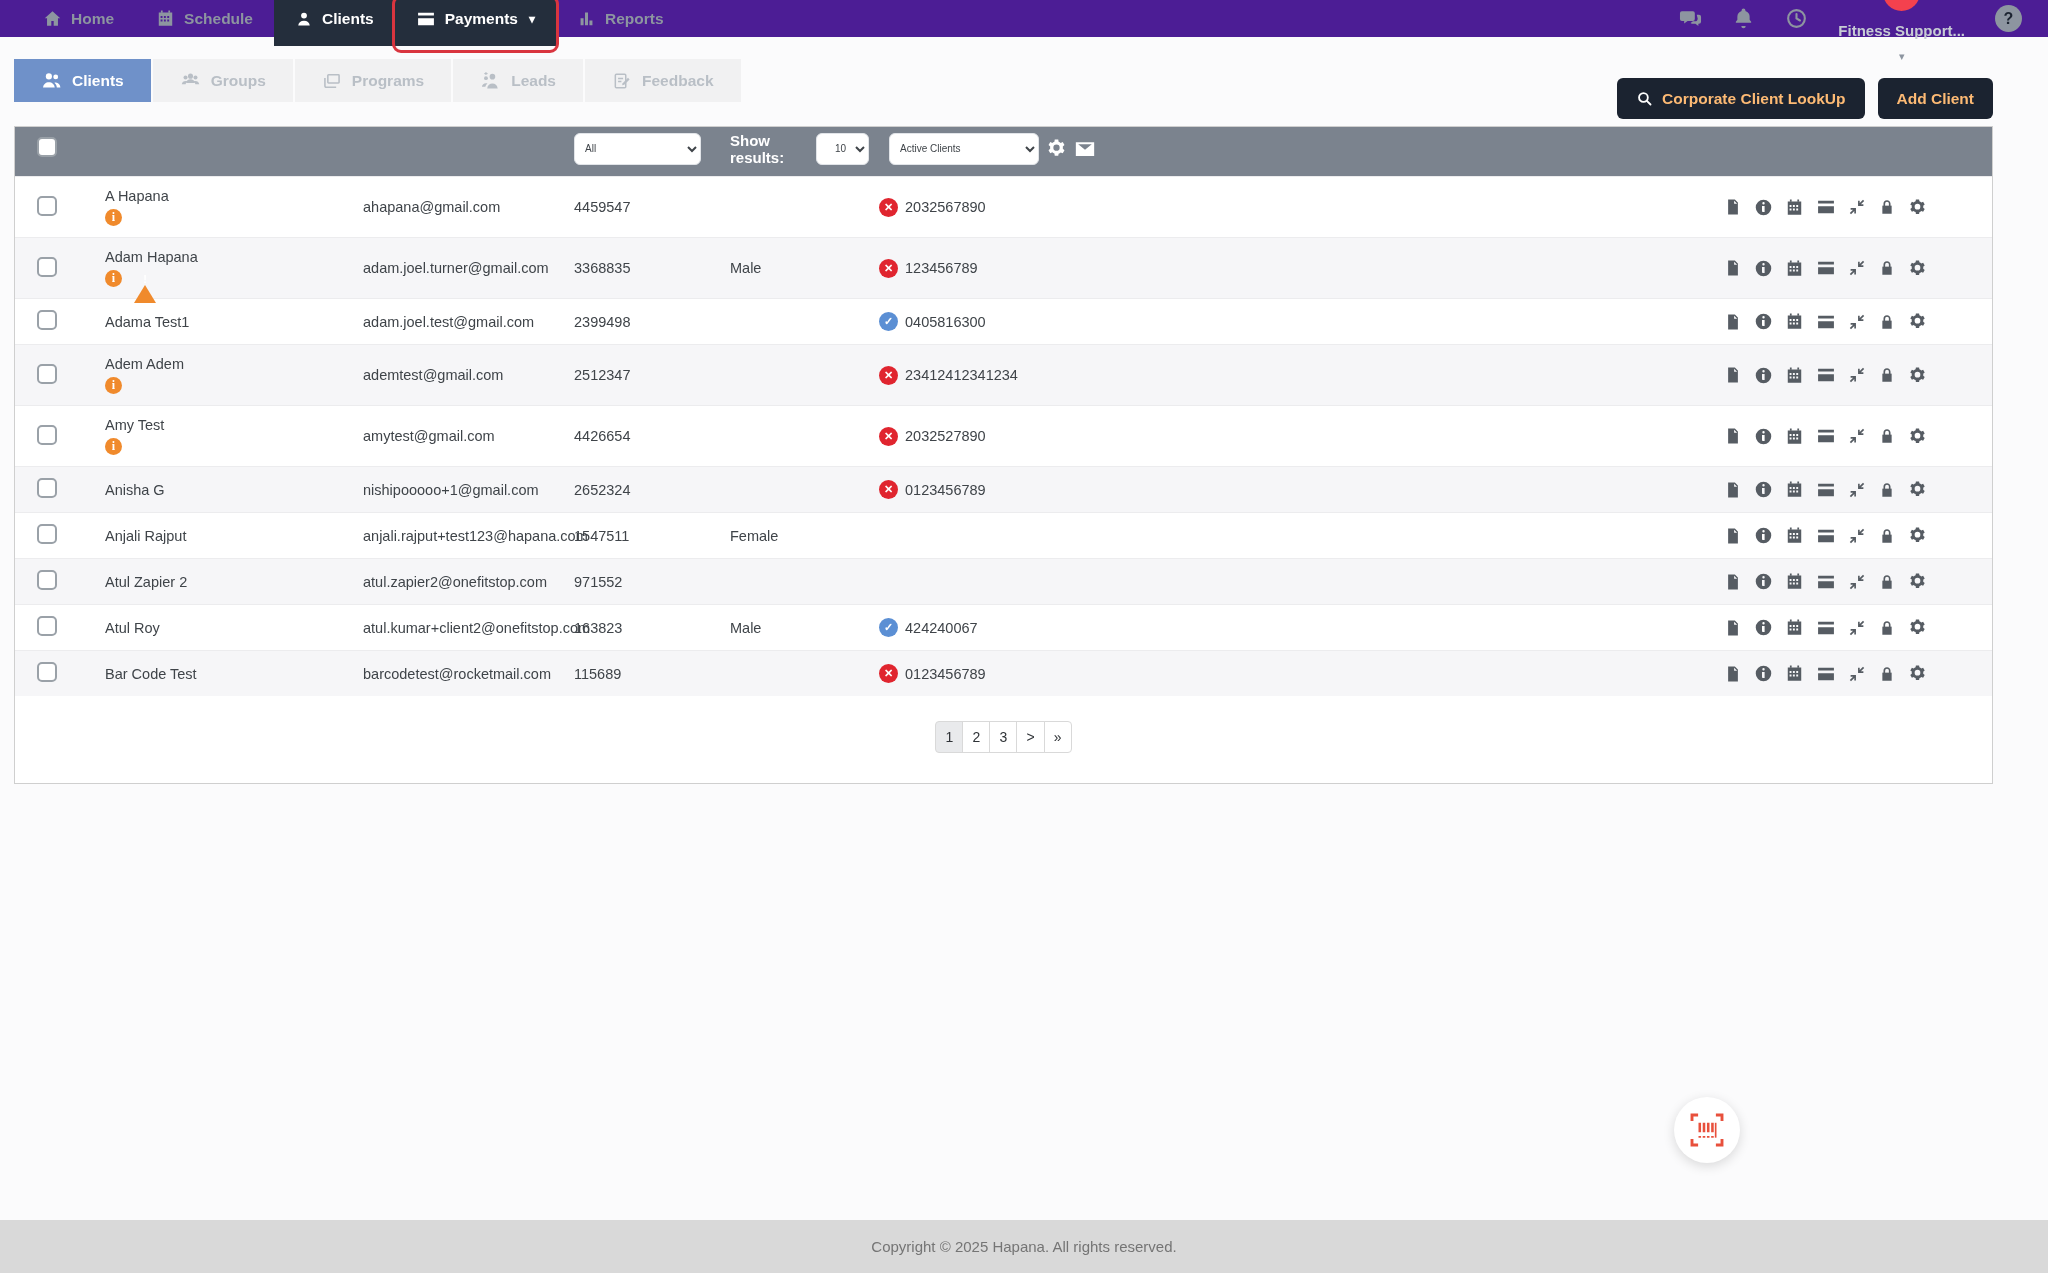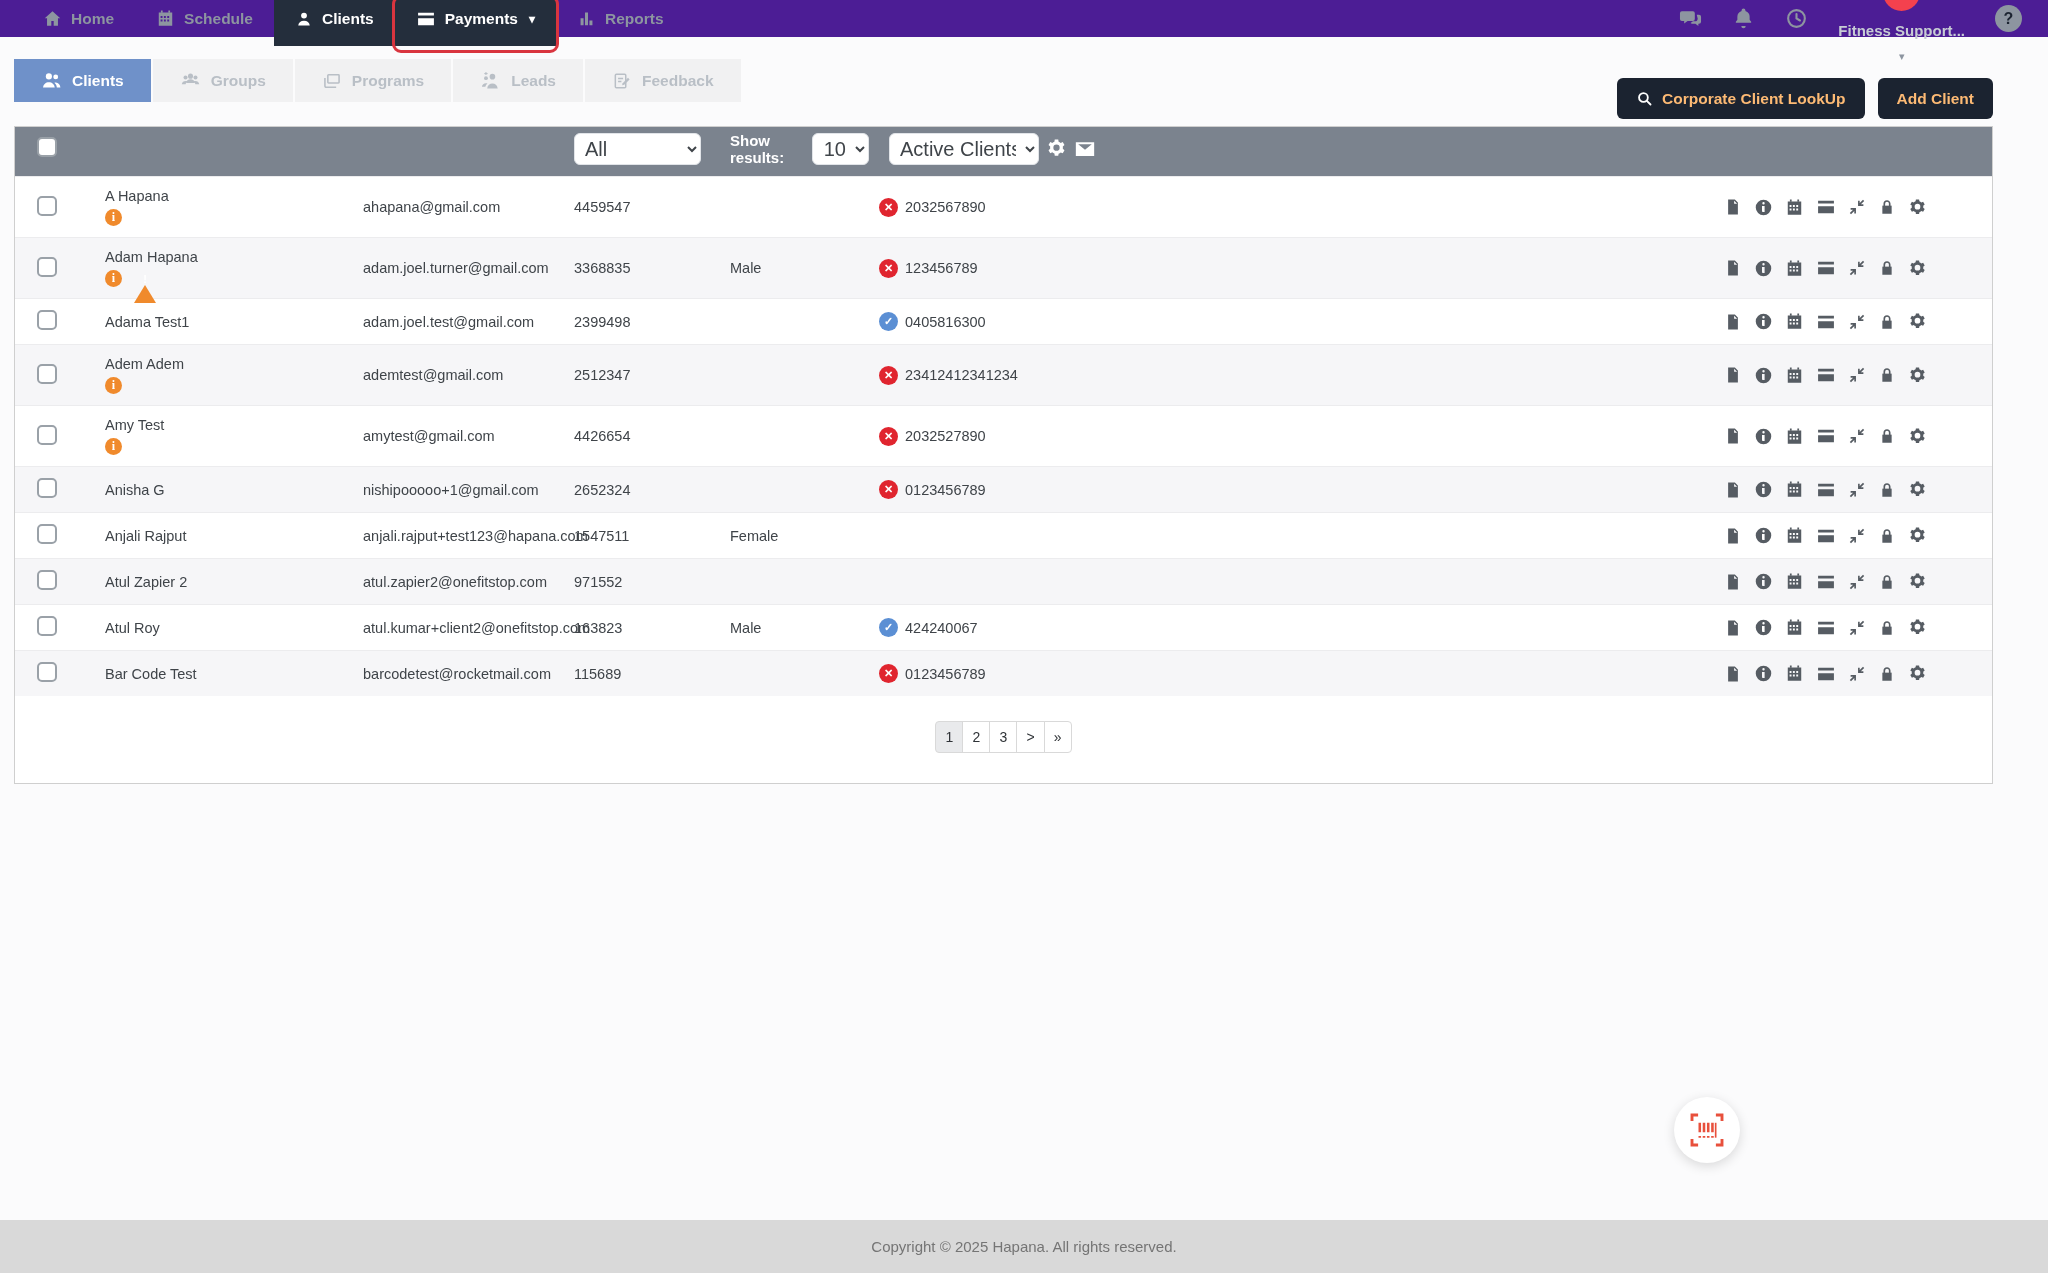--- a/index.html
+++ b/index.html
@@ -79,21 +79,21 @@
     width:20px; height:20px; background:#fff; border:2px solid #9aa1a8; border-radius:5px;
     display:inline-block; cursor:pointer;
   }
   .search-input {
     grid-column:2 / 5; width:604px; height:32px; border:1px solid #99bfe6; border-radius:3px;
     padding:0 9px; font-size:14px; color:#3f4449; font-family:inherit; outline:none;
   }
   .search-input::placeholder { color:#454a50; }
   select {
     height:32px; border:1px solid #e1e4e8; border-radius:6px; background:#fff;
-    font-size:20px; color:#3f4449; font-family:inherit; padding:0 6px; cursor:pointer;
+    font-size:10px; color:#3f4449; font-family:inherit; padding:0 6px; cursor:pointer;
   }
   .gender-select { width:127px; }
   .results-cell { display:flex; align-items:center; gap:9px; color:#fff; font-weight:700; font-size:15px; }
   .results-select { width:64px;text-align:right; }
   .action-filter-cell { display:flex; align-items:center; gap:7px; padding-left:10px; }
   .action-select { width:150px; }
   .filter-icon { color:#fff; display:flex; cursor:pointer; }
 
   
   .row { min-height:46px; border-top:1px solid #ececee; background:#fff; }

